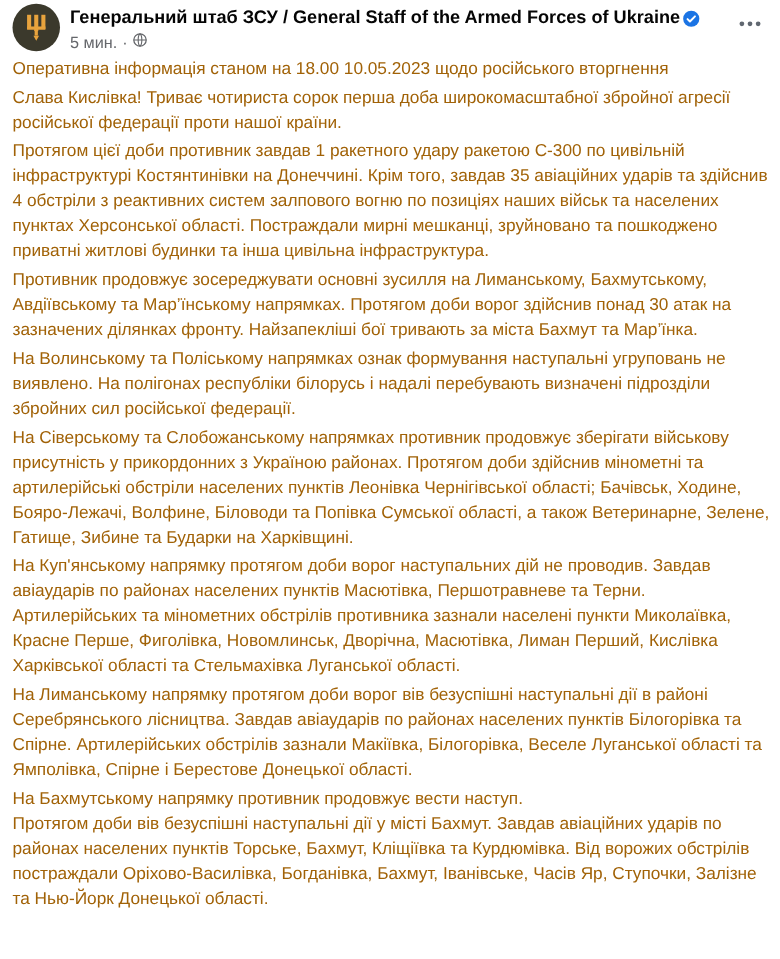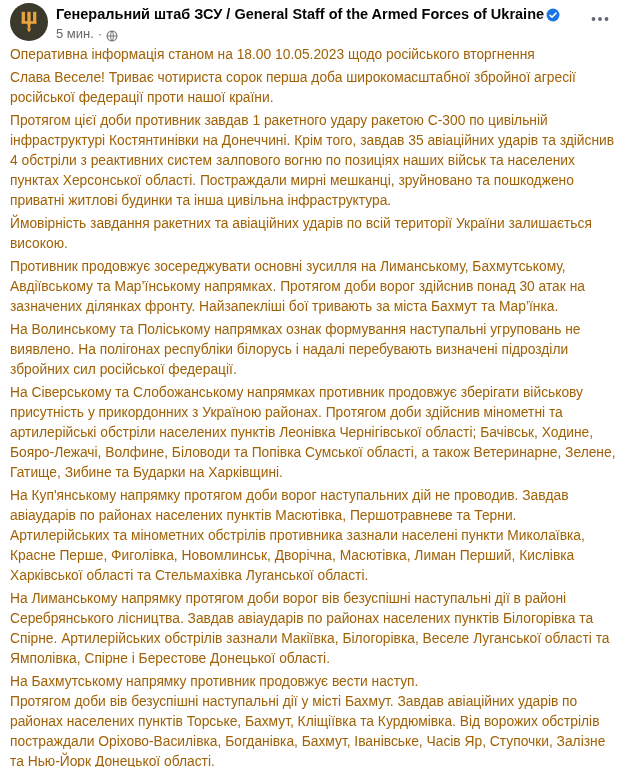--- a/index.html
+++ b/index.html
@@ -27,21 +27,21 @@
   }
   .avatar svg { width: 20px; height: 22px; display: block; }
   .head-text { margin-left: 8px; padding-top: 2px; min-width: 0; flex: 1; }
   .page-name-row { display: flex; align-items: center; gap: 2px; }
   .page-name {
     font-weight: 700; font-size: 14.5px; line-height: 19px;
     color: #050505; cursor: pointer; white-space: nowrap;
   }
   .verified-badge { width: 14px; height: 14px; flex: 0 0 14px; margin-top: 1px; }
   .meta-row {
-    display: flex; align-items: flex-end; gap: 4px;
+    display: flex; align-items: flex-start; gap: 4px;
     color: #65676b; font-size: 13px; line-height: 16px; margin-top: 2px;
   }
   .meta-row .timestamp { cursor: pointer; }
   .meta-row .dot-sep { color: #65676b; }
   .globe { width: 12px; height: 12px; display: block; }
 
   .menu-btn {
     position: absolute; right: 10px; top: 8px;
     width: 28px; height: 24px;
     display: flex; align-items: center; justify-content: center;
@@ -110,23 +110,22 @@
           <circle cx="10" cy="10" r="1.9"></circle>
           <circle cx="16.5" cy="10" r="1.9"></circle>
         </svg>
       </span>
     </button>
 
   </div>
 
   <div class="post-body">
     <p>Оперативна інформація станом на 18.00 10.05.2023 щодо російського вторгнення</p>
-    <p>Слава Веселе! Триває чотириста сорок перша доба широкомасштабної збройної агресії російської федерації проти нашої країни.</p>
+    <p>Слава Кислівка! Триває чотириста сорок перша доба широкомасштабної збройної агресії російської федерації проти нашої країни.</p>
     <p>Протягом цієї доби противник завдав 1 ракетного удару ракетою С-300 по цивільній інфраструктурі Костянтинівки на Донеччині. Крім того, завдав 35 авіаційних ударів та здійснив 4 обстріли з реактивних систем залпового вогню по позиціях наших військ та населених пунктах Херсонської області. Постраждали мирні мешканці, зруйновано та пошкоджено приватні житлові будинки та інша цивільна інфраструктура.</p>
-    <p>Ймовірність завдання ракетних та авіаційних ударів по всій території України залишається високою.</p>
     <p>Противник продовжує зосереджувати основні зусилля на Лиманському, Бахмутському, Авдіївському та Мар’їнському напрямках. Протягом доби ворог здійснив понад 30 атак на зазначених ділянках фронту. Найзапекліші бої тривають за міста Бахмут та Мар’їнка.</p>
     <p>На Волинському та Поліському напрямках ознак формування наступальні угруповань не виявлено. На полігонах республіки білорусь і надалі перебувають визначені підрозділи збройних сил російської федерації.</p>
     <p>На Сіверському та Слобожанському напрямках противник продовжує зберігати військову присутність у прикордонних з Україною районах. Протягом доби здійснив мінометні та артилерійські обстріли населених пунктів Леонівка Чернігівської області; Бачівськ, Ходине, Бояро-Лежачі, Волфине, Біловоди та Попівка Сумської області, а також Ветеринарне, Зелене, Гатище, Зибине та Бударки на Харківщині.</p>
     <p>На Куп'янському напрямку протягом доби ворог наступальних дій не проводив. Завдав авіаударів по районах населених пунктів Масютівка, Першотравневе та Терни.
 Артилерійських та мінометних обстрілів противника зазнали населені пункти Миколаївка, Красне Перше, Фиголівка, Новомлинськ, Дворічна, Масютівка, Лиман Перший, Кислівка Харківської області та Стельмахівка Луганської області.</p>
     <p>На Лиманському напрямку протягом доби ворог вів безуспішні наступальні дії в районі Серебрянського лісництва. Завдав авіаударів по районах населених пунктів Білогорівка та Спірне. Артилерійських обстрілів зазнали Макіївка, Білогорівка, Веселе Луганської області та Ямполівка, Спірне і Берестове Донецької області.</p>
     <p>На Бахмутському напрямку противник продовжує вести наступ.
 Протягом доби вів безуспішні наступальні дії у місті Бахмут. Завдав авіаційних ударів по районах населених пунктів Торське, Бахмут, Кліщіївка та Курдюмівка. Від ворожих обстрілів постраждали Оріхово-Василівка, Богданівка, Бахмут, Іванівське, Часів Яр, Ступочки, Залізне та Нью-Йорк Донецької області.</p>
   </div>
 

